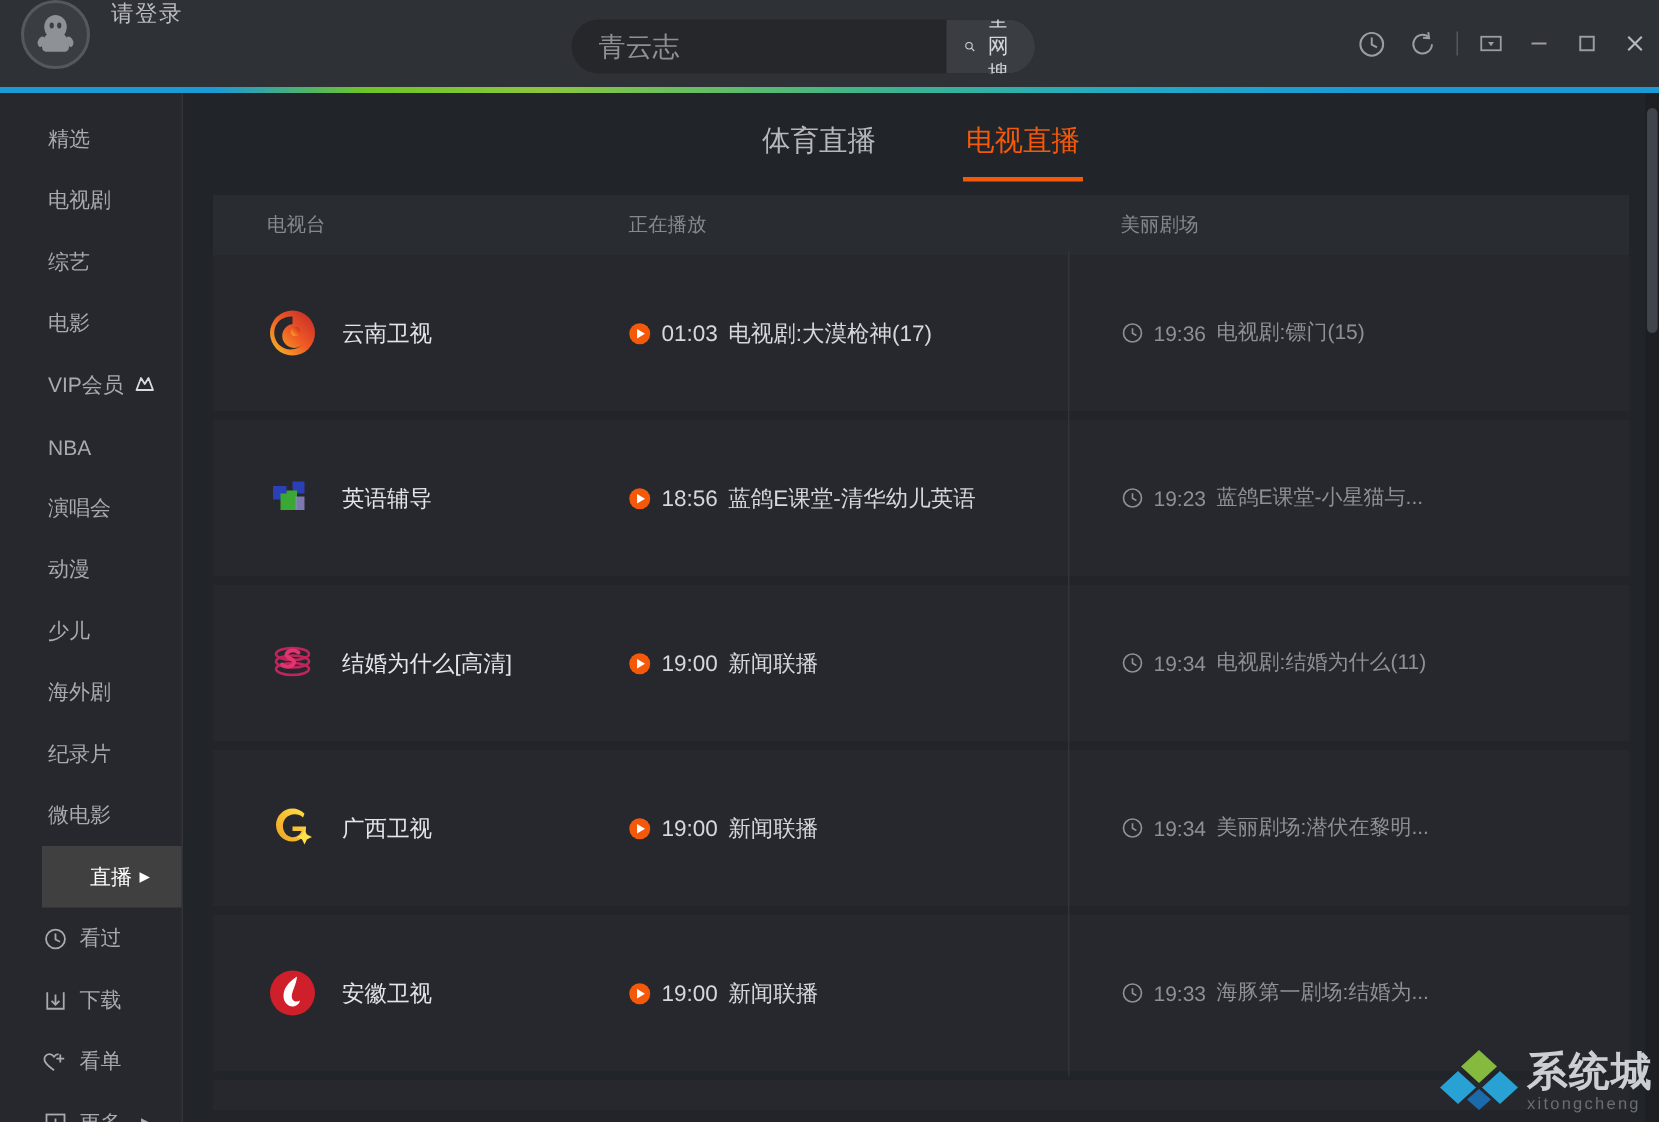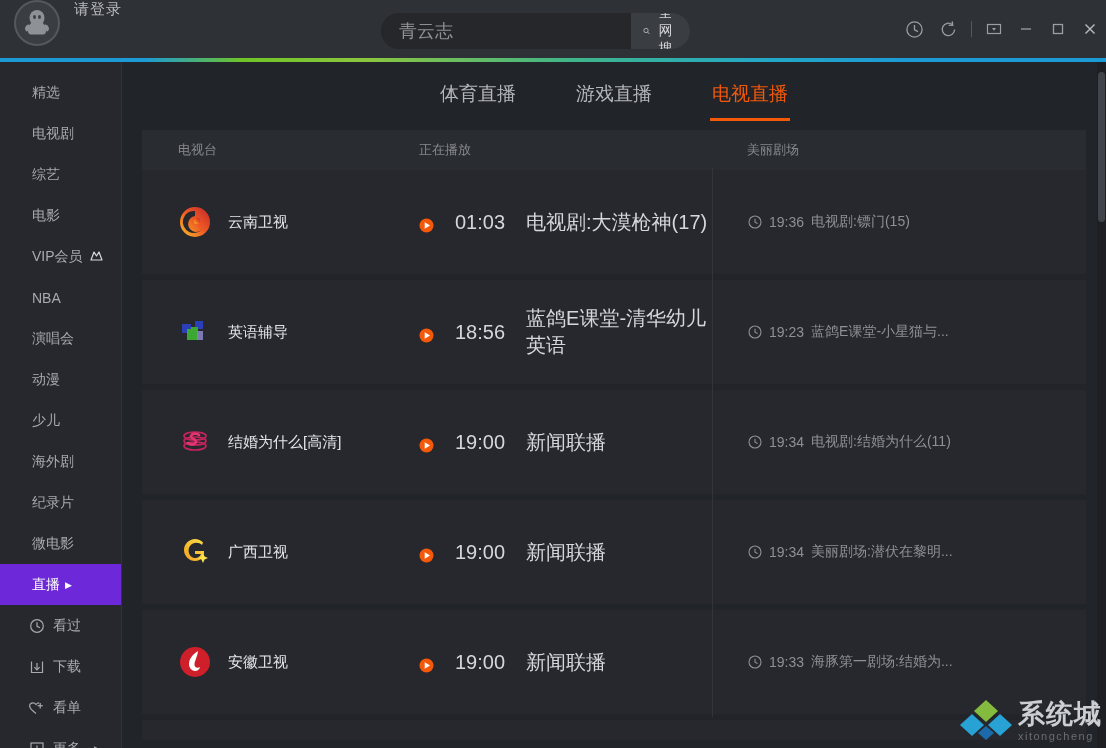--- a/index.html
+++ b/index.html
@@ -68,21 +68,21 @@
   .sidebar {
     position: absolute; top: 62px; left: 0; width: 122px; height: 686px;
     background: #26282d; border-right: 1px solid #303338;
     padding-top: 10px;
   }
   .side-item {
     height: 41px; display: flex; align-items: center;
     padding-left: 32px; color: #a7aaae; font-size: 14px; cursor: pointer;
   }
   .side-item.active {
-    background: #6d28d9; color: #ffffff;
+    background: #404040; color: #ffffff; margin-left: 28px;
   }
   .side-item.icon-item { padding-left: 28px; gap: 8px; }
   .side-item .si-icon { width: 17px; height: 17px; display: inline-flex; align-items:center; justify-content:center; flex: 0 0 17px; }
   .vip-badge { margin-left: 6px; display: inline-flex; }
   .arrow-r { margin-left: 5px; font-size: 9px; }
 
   
   .main {
     position: absolute; top: 62px; left: 122px; width: 984px; height: 686px;
     background: #212429; overflow: hidden;
@@ -108,21 +108,21 @@
   }
   .col1 { width: 277px; padding-left: 36px; }
   .col2 { width: 293px; }
   .col3 { flex: 1; padding-left: 35px; }
   .thead .col2 { border-left: none; }
   .row {
     height: 110px; background: #26282d; margin-top: 0;
     display: flex; align-items: center; border-bottom: 6px solid #212429;
   }
   .row .col1 { display: flex; align-items: center; gap: 16px; padding-left: 36px; }
-  .row .col2 { display: flex; align-items: center; gap: 21px; color: #d4d7db; font-size: 20px; }
+  .row .col2 { display: flex; align-items: center; gap: 7px; color: #d4d7db; font-size: 15px; }
   .row .col3 {
     display: flex; align-items: center; gap: 7px;
     color: #8d9094; font-size: 14px;
     border-left: 1px solid #313438; height: 110px; padding-left: 35px;
   }
   .ch-name { color: #e2e5e9; font-size: 15px; }
   .logo { width: 34px; height: 34px; flex: 0 0 34px; }
   .play-ic { width: 15px; height: 15px; flex: 0 0 15px; }
   .clock-ic { width: 14px; height: 14px; flex: 0 0 14px; }
 
@@ -303,23 +303,20 @@
       </span>
       <span>更多</span>
       <span class="arrow-r">▶</span>
     </div>
   </div>
 
   <div class="main">
     <div class="tabs">
       <div class="tab">
         <span>体育直播</span>
-      </div>
-      <div class="tab">
-        <span>游戏直播</span>
       </div>
       <div class="tab active">
         <span>电视直播</span>
       </div>
     </div>
 
     <div class="table-wrap">
       <div class="thead">
         <div class="col1">电视台</div>
         <div class="col2">正在播放</div>

